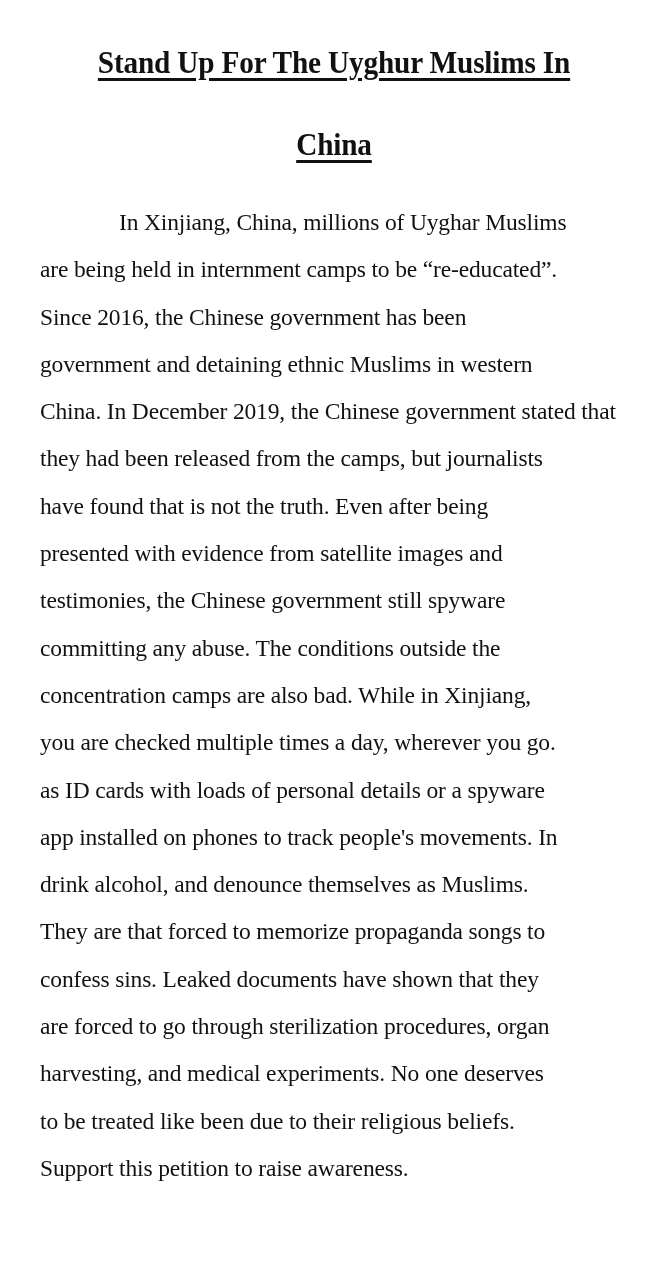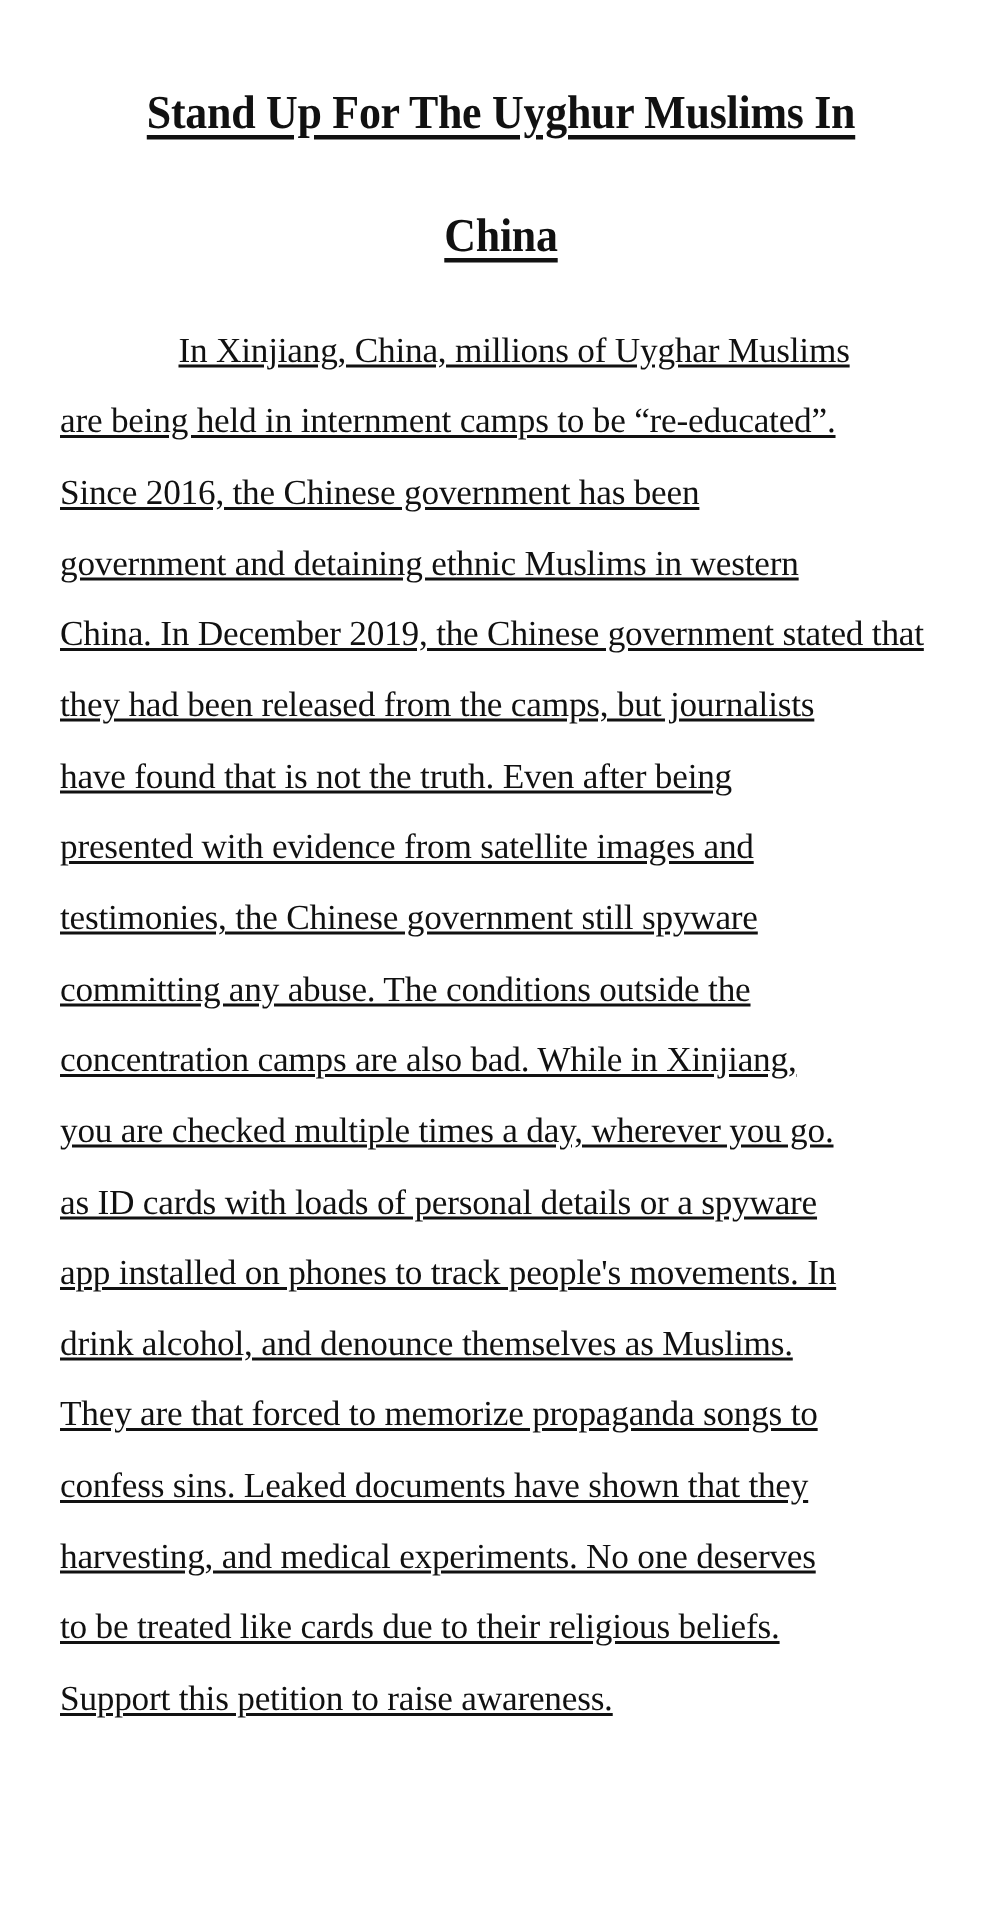--- a/index.html
+++ b/index.html
@@ -12,21 +12,21 @@
       height: 1280px;
       overflow: hidden;
       color: #111111;
       font-family: "Liberation Serif", "DejaVu Serif", serif;
     }
     .page {
       position: relative;
       width: 668px;
       height: 916px;
       box-sizing: border-box;
-      padding: 12px 40px 0 40px;
+      padding: 0 40px 0 40px;
     }
     .title {
       margin: 0;
       padding-top: 22px;
       text-align: center;
       font-weight: bold;
       font-size: 31.5px;
       line-height: 82px;
       letter-spacing: -0.2px;
       transform: scaleX(0.93);
@@ -46,21 +46,20 @@
       margin: 0;
       margin-top: 13px;
     }
     .line {
       display: block;
       height: 47.3px;
       line-height: 47.3px;
       font-size: 23.5px;
       white-space: nowrap;
       letter-spacing: -0.15px;
-      text-decoration: underline;
     }
     .line.indent {
       padding-left: 79px;
     }
   </style>
 </head>
 <body>
 
 <div class="page">
   <h1 class="title">
@@ -79,17 +78,18 @@
     <span class="line">presented with evidence from satellite images and</span>
     <span class="line">testimonies, the Chinese government still spyware</span>
     <span class="line">committing any abuse. The conditions outside the</span>
     <span class="line">concentration camps are also bad. While in Xinjiang,</span>
     <span class="line">you are checked multiple times a day, wherever you go.</span>
     <span class="line">as ID cards with loads of personal details or a spyware</span>
     <span class="line">app installed on phones to track people's movements. In</span>
     <span class="line">drink alcohol, and denounce themselves as Muslims.</span>
     <span class="line">They are that forced to memorize propaganda songs to</span>
     <span class="line">confess sins. Leaked documents have shown that they</span>
+    <span class="line">are forced to go through sterilization procedures, organ</span>
     <span class="line">harvesting, and medical experiments. No one deserves</span>
-    <span class="line">to be treated like cards due to their religious beliefs.</span>
+    <span class="line">to be treated like been due to their religious beliefs.</span>
     <span class="line">Support this petition to raise awareness.</span>
   </p>
 </div>
 
 </body></html>

